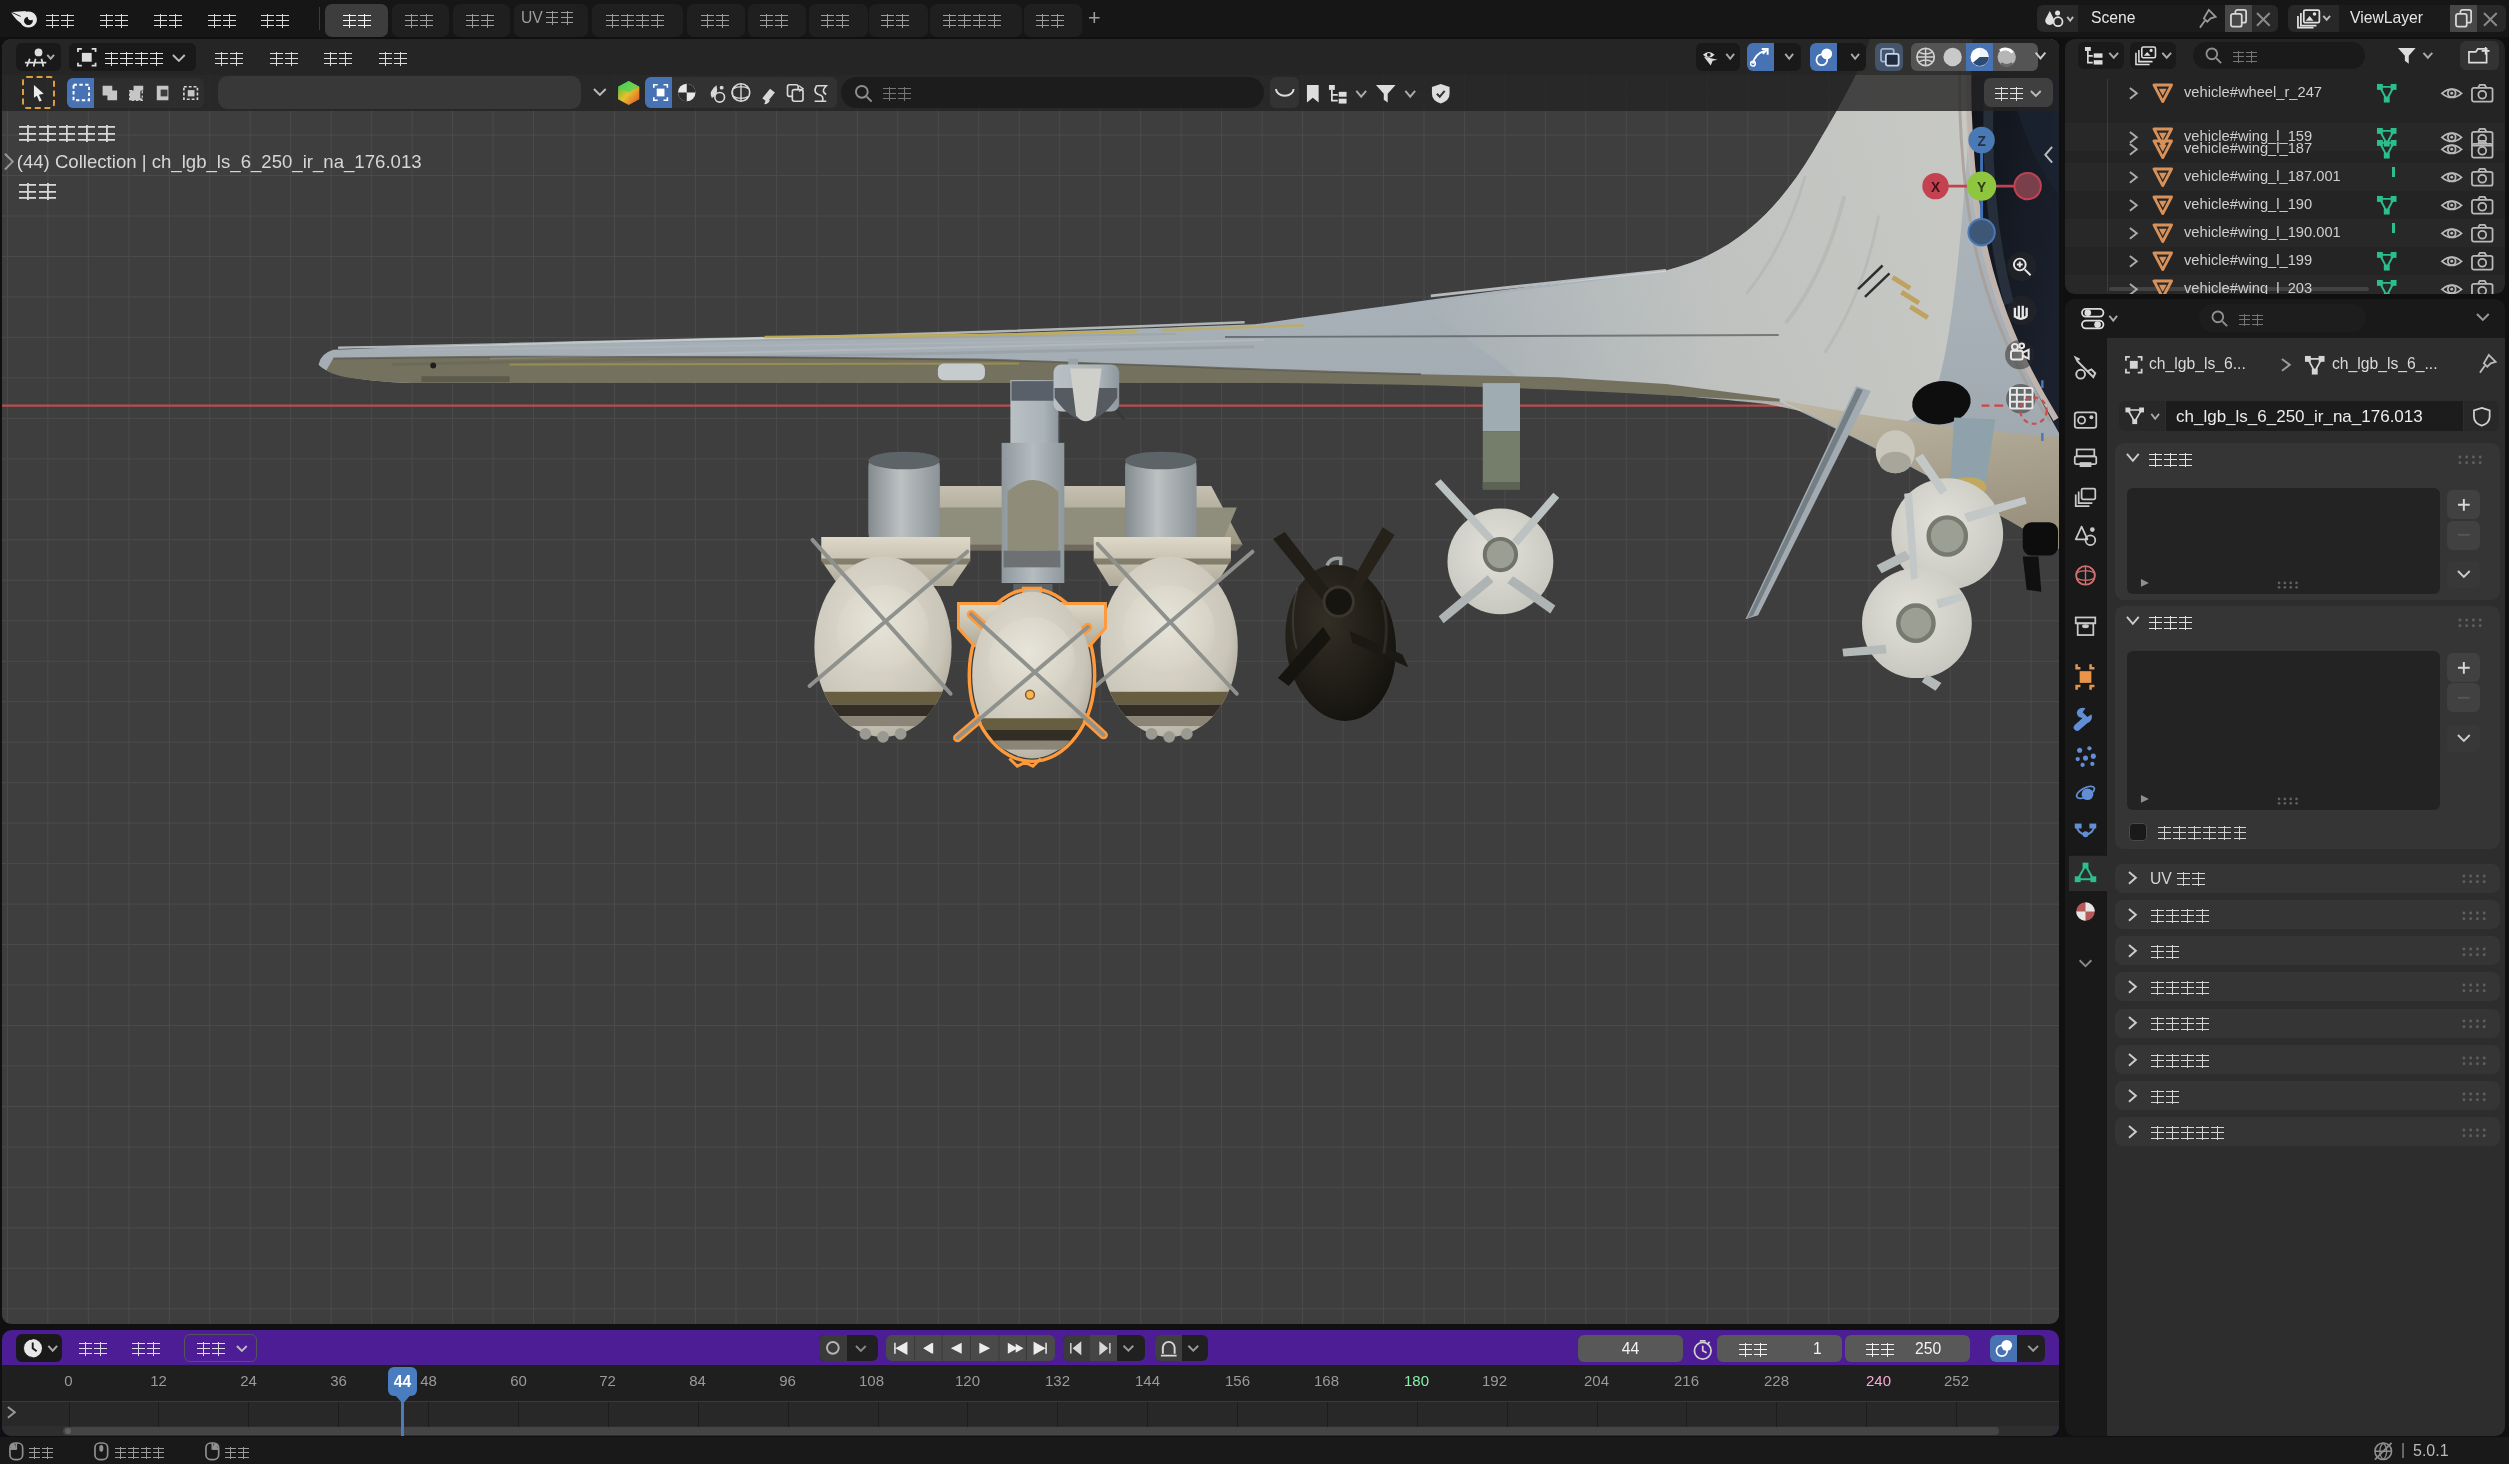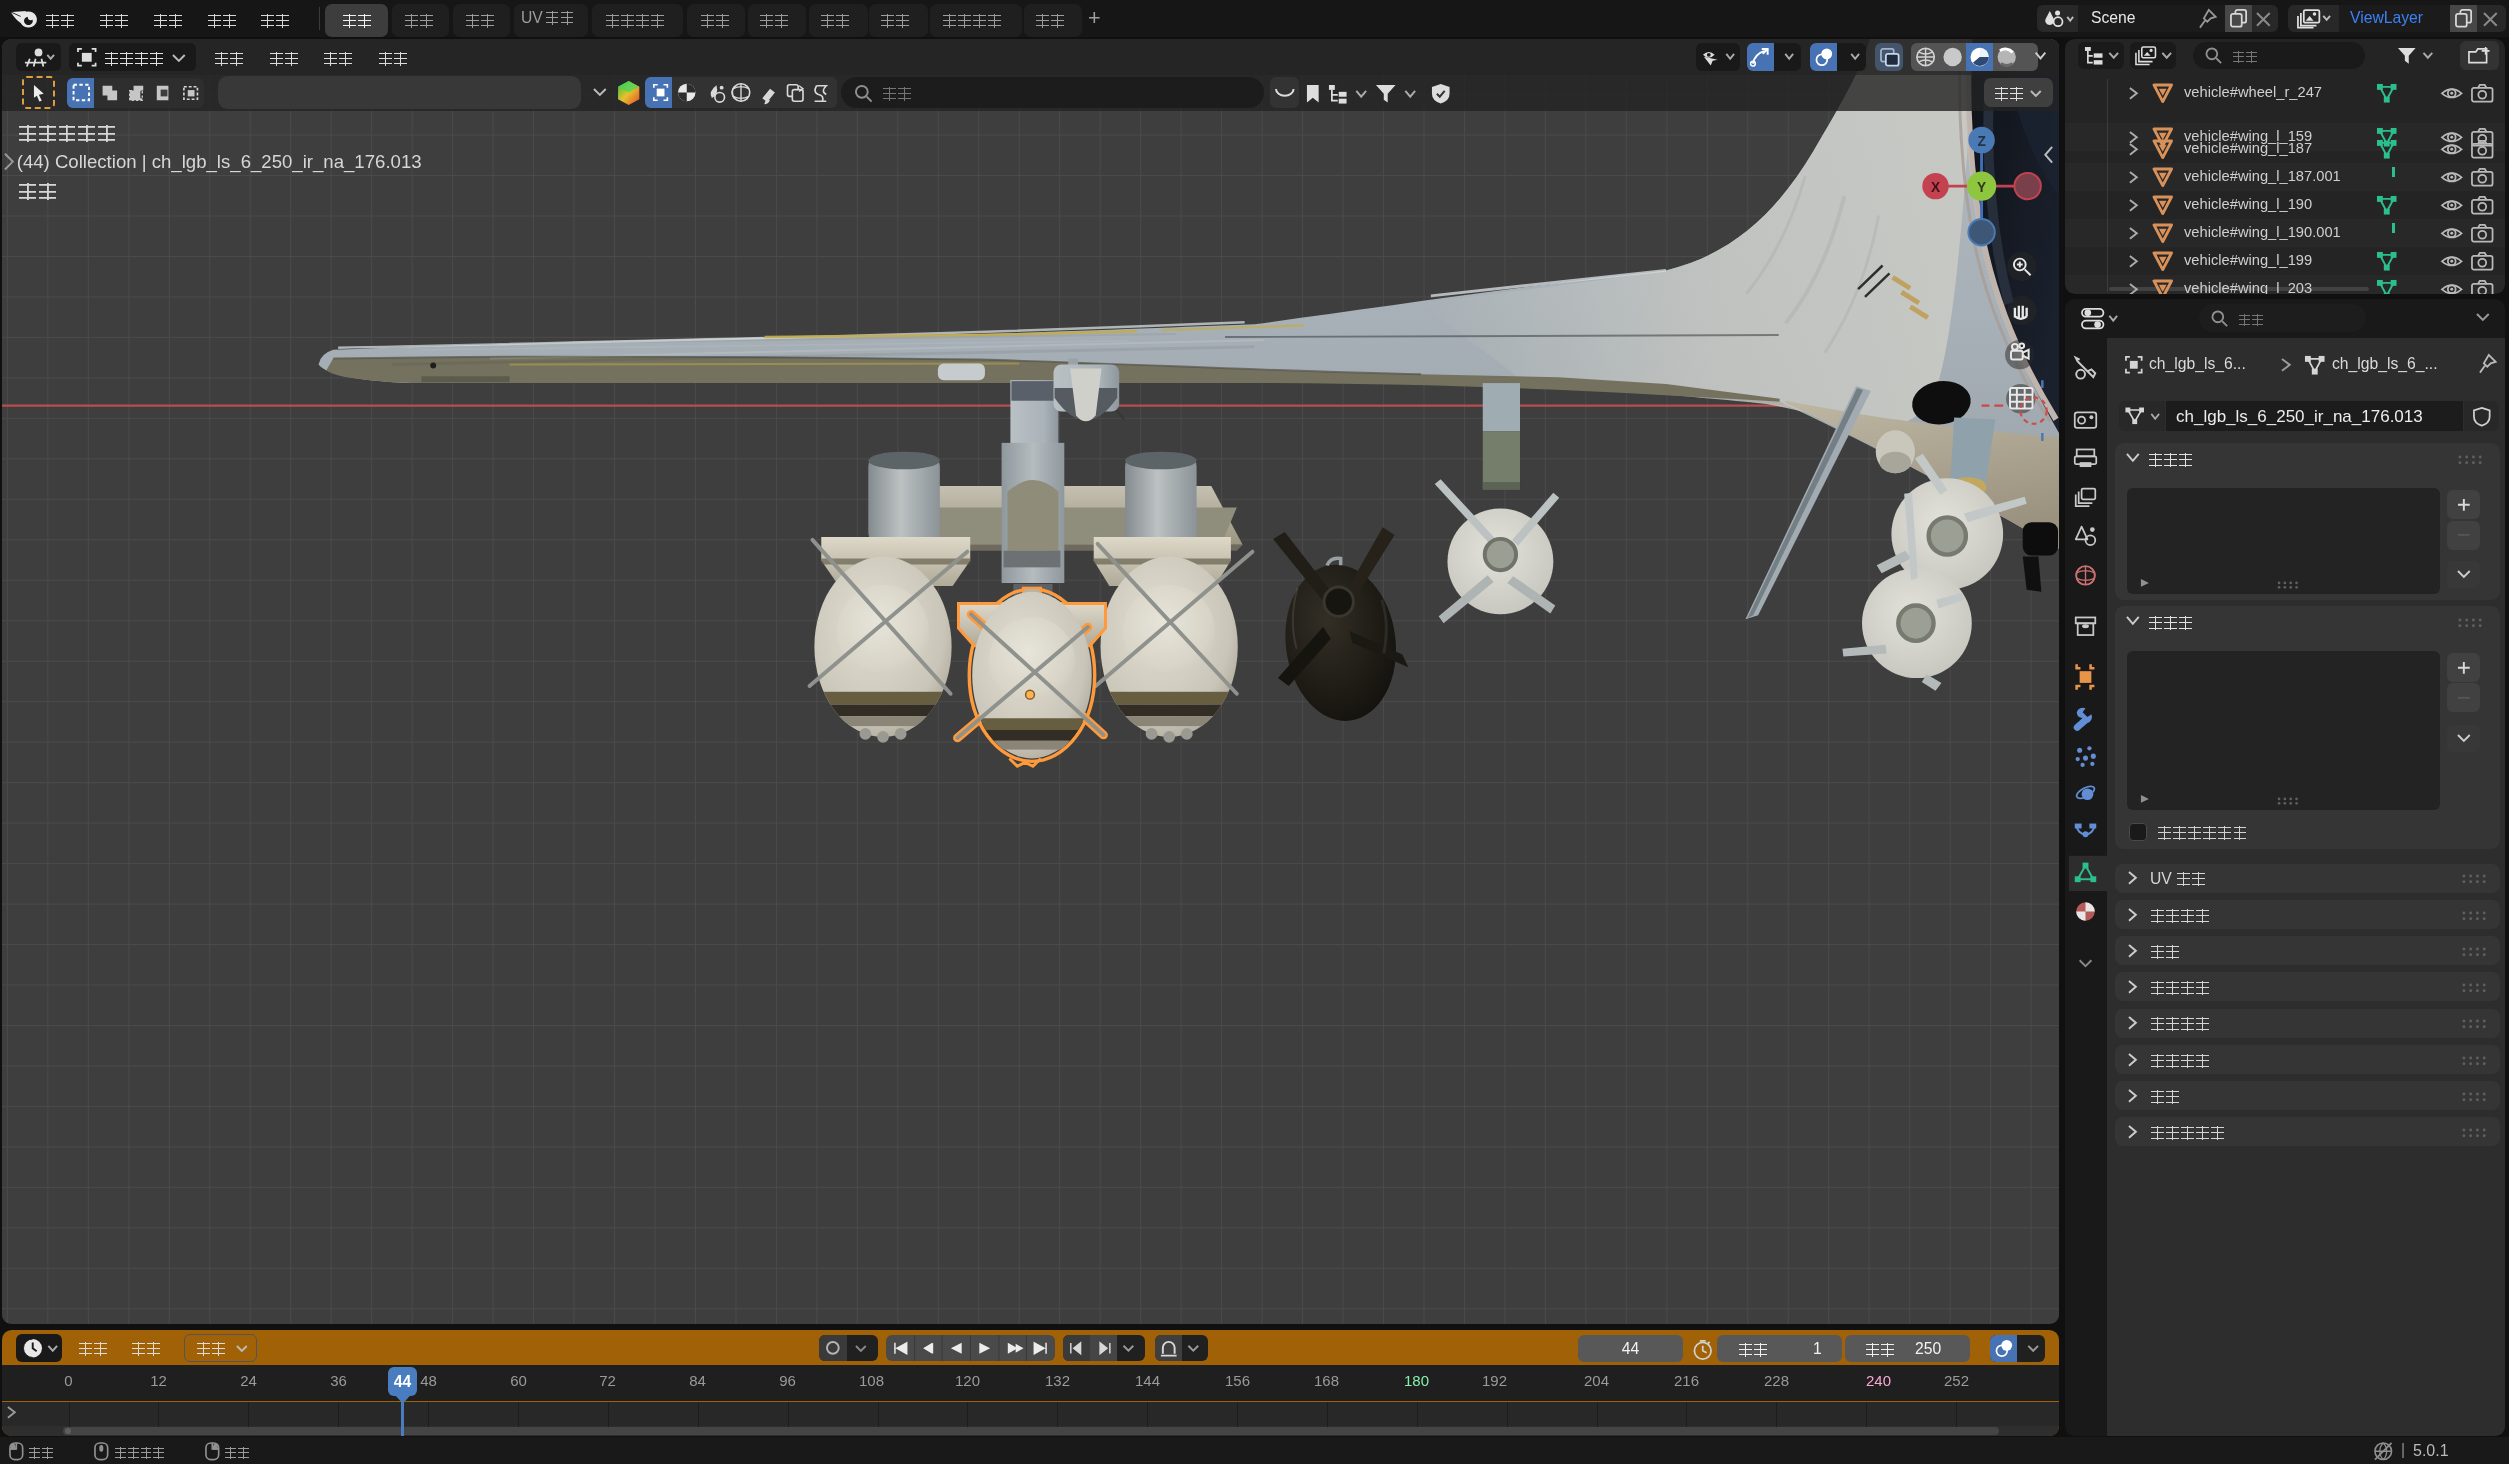--- a/index.html
+++ b/index.html
@@ -73,21 +73,21 @@
   <div class="ab" style="left:2339px;top:4.9px;width:112px;height:27.4px;background:#1b1b1b"></div>
   <div class="ab" style="left:2450px;top:4.9px;width:26.5px;height:27.4px;background:#474747"></div>
   <svg class="ab" style="left:2296px;top:7.8px" width="37" height="21.6" viewBox="0 0 38 22">
     <rect x="8" y="2" width="16" height="13" rx="1.5" fill="none" stroke="#e0e0e0" stroke-width="1.8"></rect>
     <path d="M5,5 v13 h16" fill="none" stroke="#e0e0e0" stroke-width="1.8"></path>
     <path d="M2,8 v12 h16" fill="none" stroke="#e0e0e0" stroke-width="1.8"></path>
     <circle cx="19" cy="6" r="1.8" fill="#e0e0e0"></circle>
     <path d="M10,13 l4,-5 l4,5 Z" fill="#e0e0e0"></path>
     <path d="M28,8 l3.5,4 l3.5,-4" fill="none" stroke="#bbb" stroke-width="2"></path>
   </svg>
-  <div class="ab txt" style="left:2350px;top:8.8px;color:#3b82f6">ViewLayer</div>
+  <div class="ab txt" style="left:2350px;top:8.8px;color:#e5e5e5">ViewLayer</div>
   <svg class="ab" style="left:2454px;top:7.8px" width="19.6" height="20.6" viewBox="0 0 20 21">
       <rect x="6.5" y="2" width="11" height="13" rx="2" fill="none" stroke="#d8d8d8" stroke-width="1.8"></rect>
       <rect x="2" y="6" width="11" height="13" rx="2" fill="#474747" stroke="#d8d8d8" stroke-width="1.8"></rect>
     </svg>
   <svg class="ab" style="left:2482px;top:10.8px" width="16.7" height="16.7" viewBox="0 0 17 17">
       <path d="M2,2 L15,15 M15,2 L2,15" stroke="#8a8a8a" stroke-width="2"></path>
     </svg>
 </div>
 
 <div class="ab" id="vp" style="left:2px;top:39px;width:2057px;height:1285px;border-radius:9.8px;overflow:hidden;background:#3e3e3e">
@@ -1120,21 +1120,21 @@
           <circle cx="24" cy="3" r="1.5"></circle>
           <circle cx="3" cy="9" r="1.5"></circle>
           <circle cx="10" cy="9" r="1.5"></circle>
           <circle cx="17" cy="9" r="1.5"></circle>
           <circle cx="24" cy="9" r="1.5"></circle>
         </g>
       </svg>
     </div>
 </div>
 
-<div class="ab" id="timeline" style="left:2px;top:1330px;width:2057px;height:106px;border-radius:9.8px;background:#a16207;overflow:hidden">
+<div class="ab" id="timeline" style="left:2px;top:1330px;width:2057px;height:106px;border-radius:9.8px;background:#4c1d95;overflow:hidden">
   <div class="ab" style="left:0;top:35px;width:2057px;height:36px;background:#1f1f1f"></div>
   <div class="ab" style="left:0;top:72px;width:2057px;height:24.5px;background:#282828"></div>
   <div class="ab" style="left:0;top:96px;width:2057px;height:9.8px;background:#2e2e2e"></div>
   <div class="ab" style="left:61px;top:97px;width:1936px;height:7.8px;background:#454545;border-radius:3.9px"></div>
   <div class="ab" style="left:63px;top:98px;width:5.9px;height:5.9px;background:#5f5f5f;border-radius:2.9px"></div>
   <div id="ticks"></div>
 
   <div class="ab" style="left:13.7px;top:3.9px;width:46px;height:28px;background:#191919;border-radius:5.9px"></div>
   <svg class="ab" style="left:19.6px;top:6.9px" width="39" height="22.5" viewBox="0 0 40 23">
     <circle cx="11" cy="11.5" r="9.5" fill="#e8e8e8"></circle>

